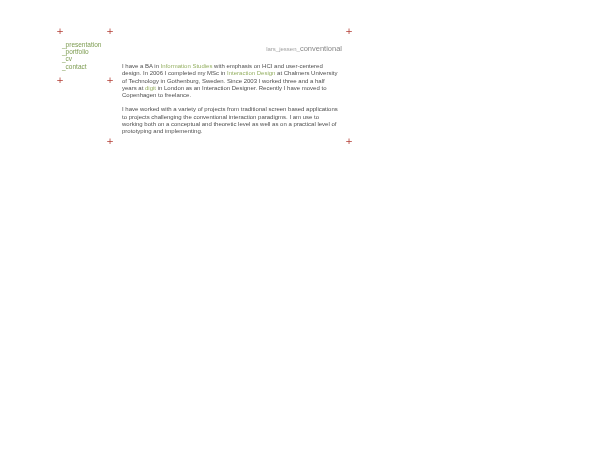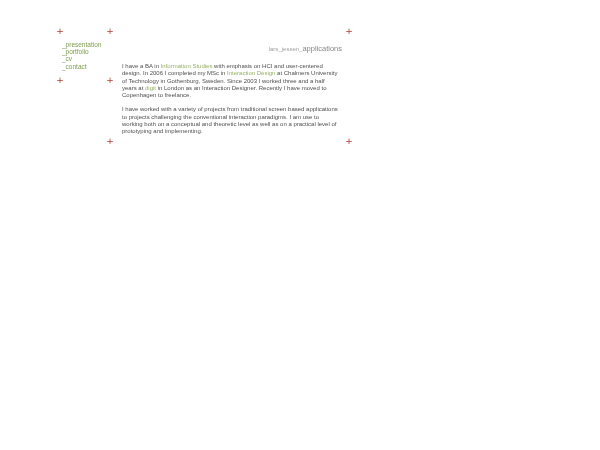--- a/index.html
+++ b/index.html
@@ -83,21 +83,21 @@
     </div>
 
   <nav class="nav">
       <a href="#">_presentation</a>
       <a href="#">_portfolio</a>
       <a href="#">_cv</a>
       <a href="#">_contact</a>
     </nav>
 
   <div class="site-title">
-    <span class="t-prefix">lars_jessen_</span><span class="t-main">applications</span>
+    <span class="t-prefix">lars_jessen_</span><span class="t-main">conventional</span>
   </div>
 
   <div class="bio">
     <p><span>I have a BA in </span><a href="#" class="text-link">Information Studies</a><span> with emphasis on HCI and user-centered design. In 2006 I completed my MSc in </span><a href="#" class="text-link">Interaction Design</a><span> at Chalmers University of Technology in Gothenburg, Sweden. Since 2003 I worked three and a half years at </span><a href="#" class="text-link">digit</a><span> in London as an Interaction Designer. Recently I have moved to Copenhagen to freelance.</span></p>
     <p>I have worked with a variety of projects from traditional screen based applications to projects challenging the conventional interaction paradigms. I am use to working both on a conceptual and theoretic level as well as on a practical level of prototyping and implementing.</p>
   </div>
 
 </div>
 
 </body></html>

